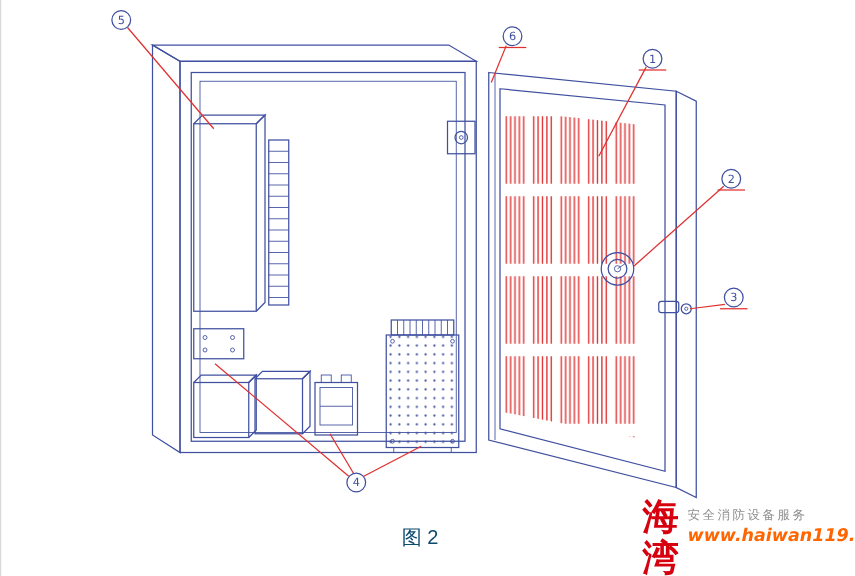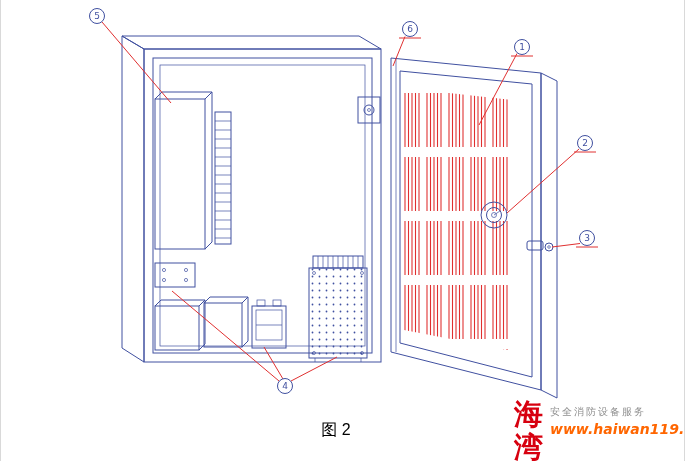--- a/index.html
+++ b/index.html
@@ -9,21 +9,21 @@
     font-family:"DejaVu Sans",sans-serif;
   }
   svg{position:absolute;left:0;top:0;}
   .ln{stroke:#4050a0;stroke-width:1;fill:none;}
   .lnthin{stroke:#4050a0;stroke-width:.7;fill:none;}
   .rd{stroke:#e03030;stroke-width:1;fill:none;}
   .callout-circle{stroke:#4050a0;stroke-width:1;fill:#ffffff;}
   .callout-num{fill:#4050a0;font-size:9px;text-anchor:middle;font-family:"DejaVu Sans",sans-serif;}
   .caption{
     position:absolute;left:295px;top:420px;width:80px;text-align:center;
-    font-size:16px;color:#000000;font-family:sans-serif;
+    font-size:16px;color:#0c4a6e;font-family:sans-serif;
   }
   .logo{
     position:absolute;left:513px;top:398px;display:flex;align-items:flex-start;gap:6px;
   }
   .logo-brand{
     font-size:29px;font-weight:bold;color:#d7000f;line-height:1.15;
     font-family:sans-serif;letter-spacing:1px;
   }
   .logo-right{display:flex;flex-direction:column;padding-top:7px;}
   .logo-tagline{

